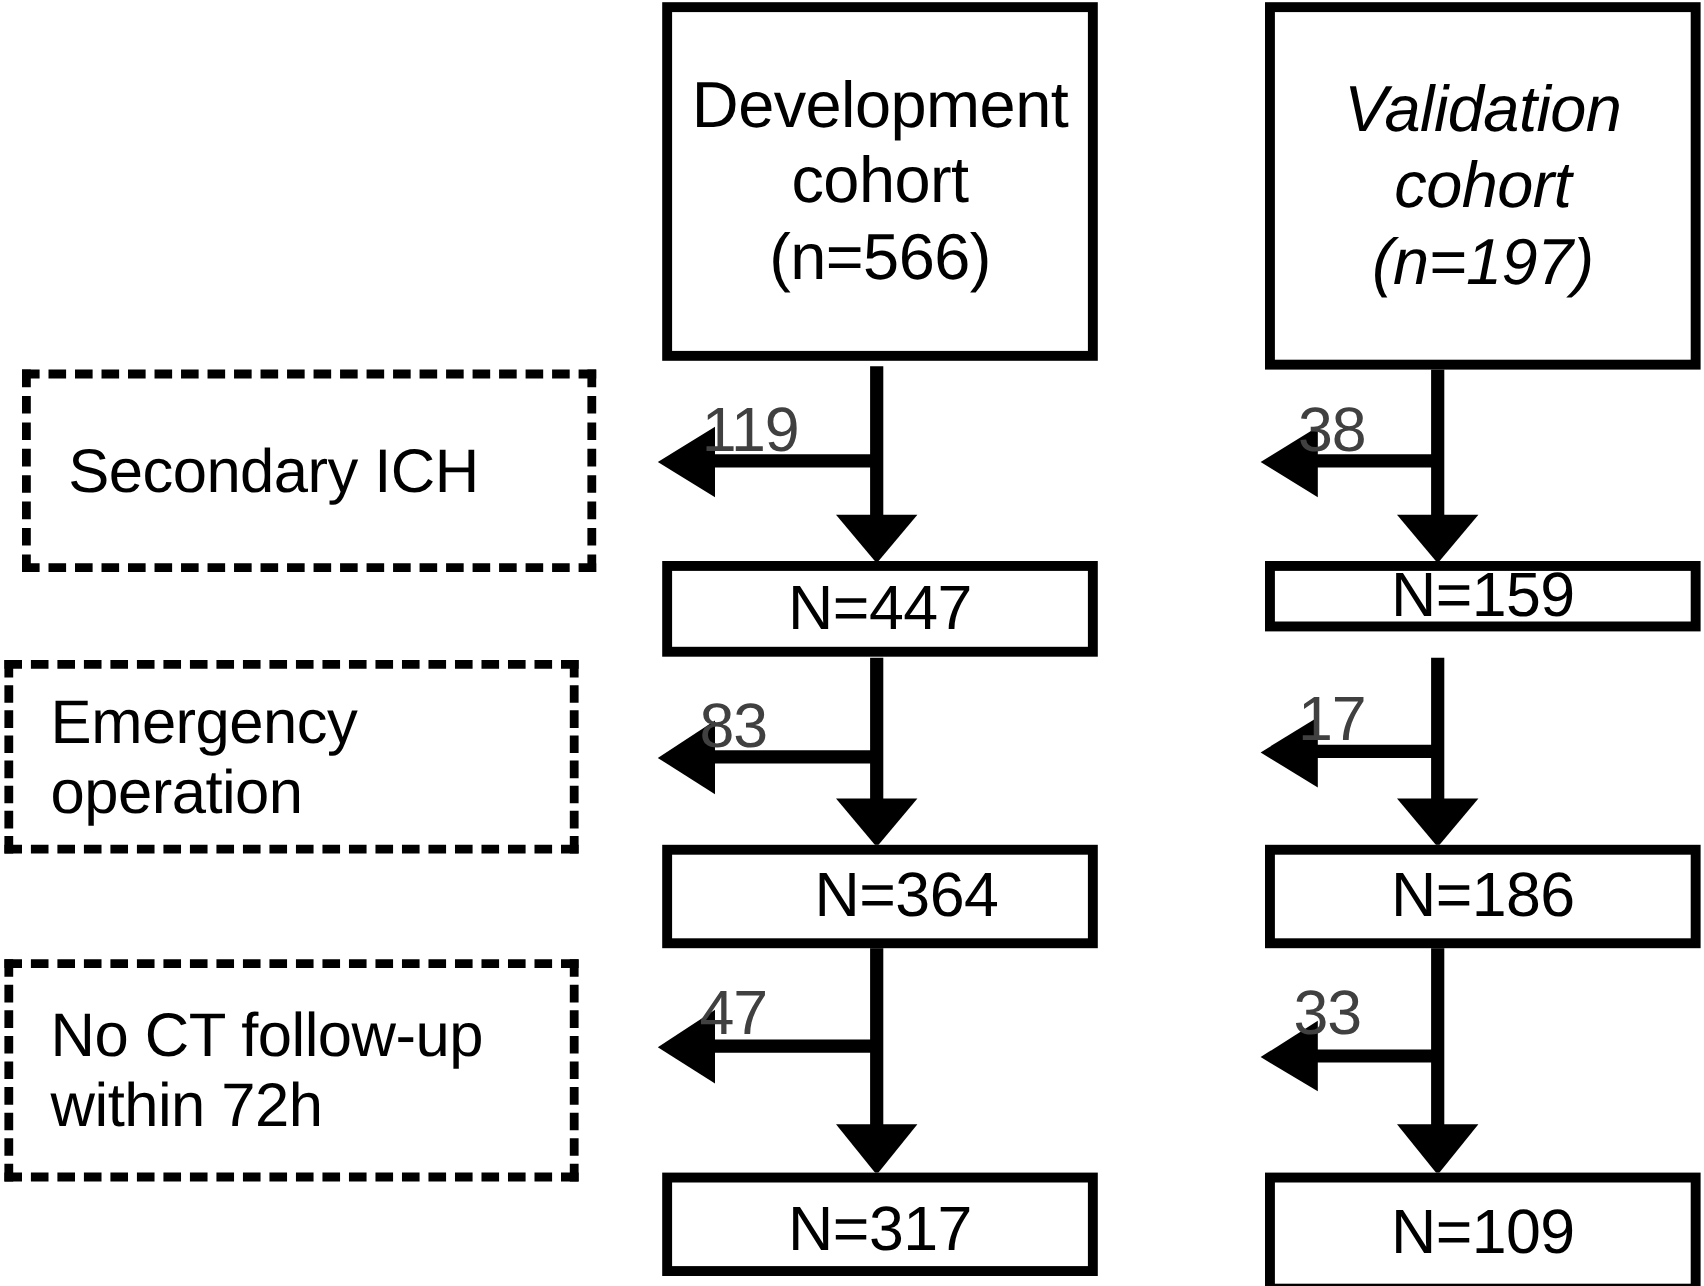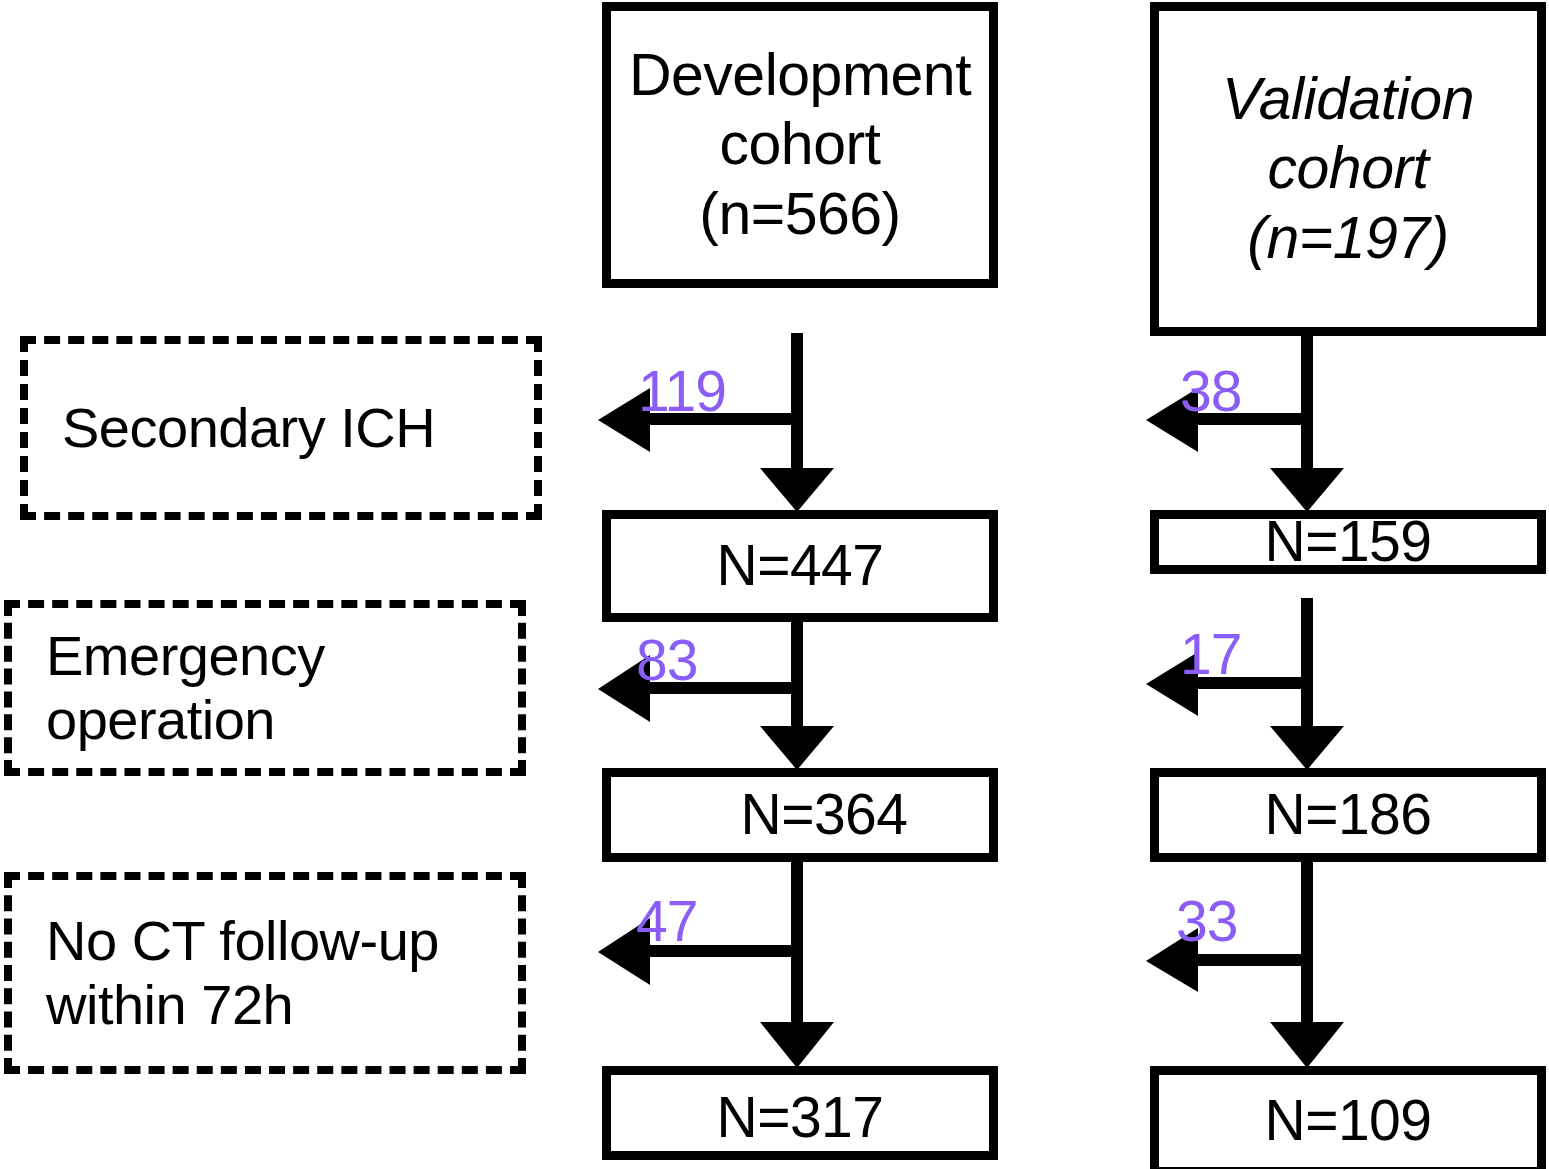--- a/index.html
+++ b/index.html
@@ -77,21 +77,21 @@
     letter-spacing: -0.5px;
   }
 
   
   .edge-count {
     position: absolute;
     font-size: 57px;
     line-height: 1;
     letter-spacing: -1px;
     white-space: nowrap;
-    color: #8b5cf6;
+    color: #404040;
   }
 </style>
 </head>
 <body>
 
 <div id="figure-root">
 
   <svg id="flow-svg" viewBox="0 0 1549 1169" xmlns="http://www.w3.org/2000/svg" aria-hidden="true">
 
     <line x1="797" y1="333" x2="797" y2="470" stroke="#000" stroke-width="12"></line>
@@ -133,27 +133,27 @@
   <div class="excl-box" style="left:4px; top:600px; width:522px; height:176px;">
     <span class="excl-label">Emergency
 operation</span>
   </div>
 
   <div class="excl-box" style="left:4px; top:872px; width:522px; height:202px;">
     <span class="excl-label">No CT follow-up
 within 72h</span>
   </div>
 
-  <div class="node-box cohort-box" style="left:602px; top:2px; width:396px; height:286px;">
+  <div class="node-box cohort-box" style="left:602px; top:2px; width:396px; height:326px;">
     <span class="node-label">Development
 cohort
 (n=566)</span>
   </div>
 
-  <div class="node-box count-box" style="left:602px; top:510px; width:396px; height:112px;">
+  <div class="node-box count-box" style="left:602px; top:510px; width:396px; height:87px;">
     <span class="node-label">N=447</span>
   </div>
 
   <div class="node-box count-box" style="left:602px; top:768px; width:396px; height:94px;padding-left:48px;">
     <span class="node-label">N=364</span>
   </div>
 
   <div class="node-box count-box" style="left:602px; top:1066px; width:396px; height:94px;align-items:flex-end;">
     <span class="node-label">N=317</span>
   </div>

